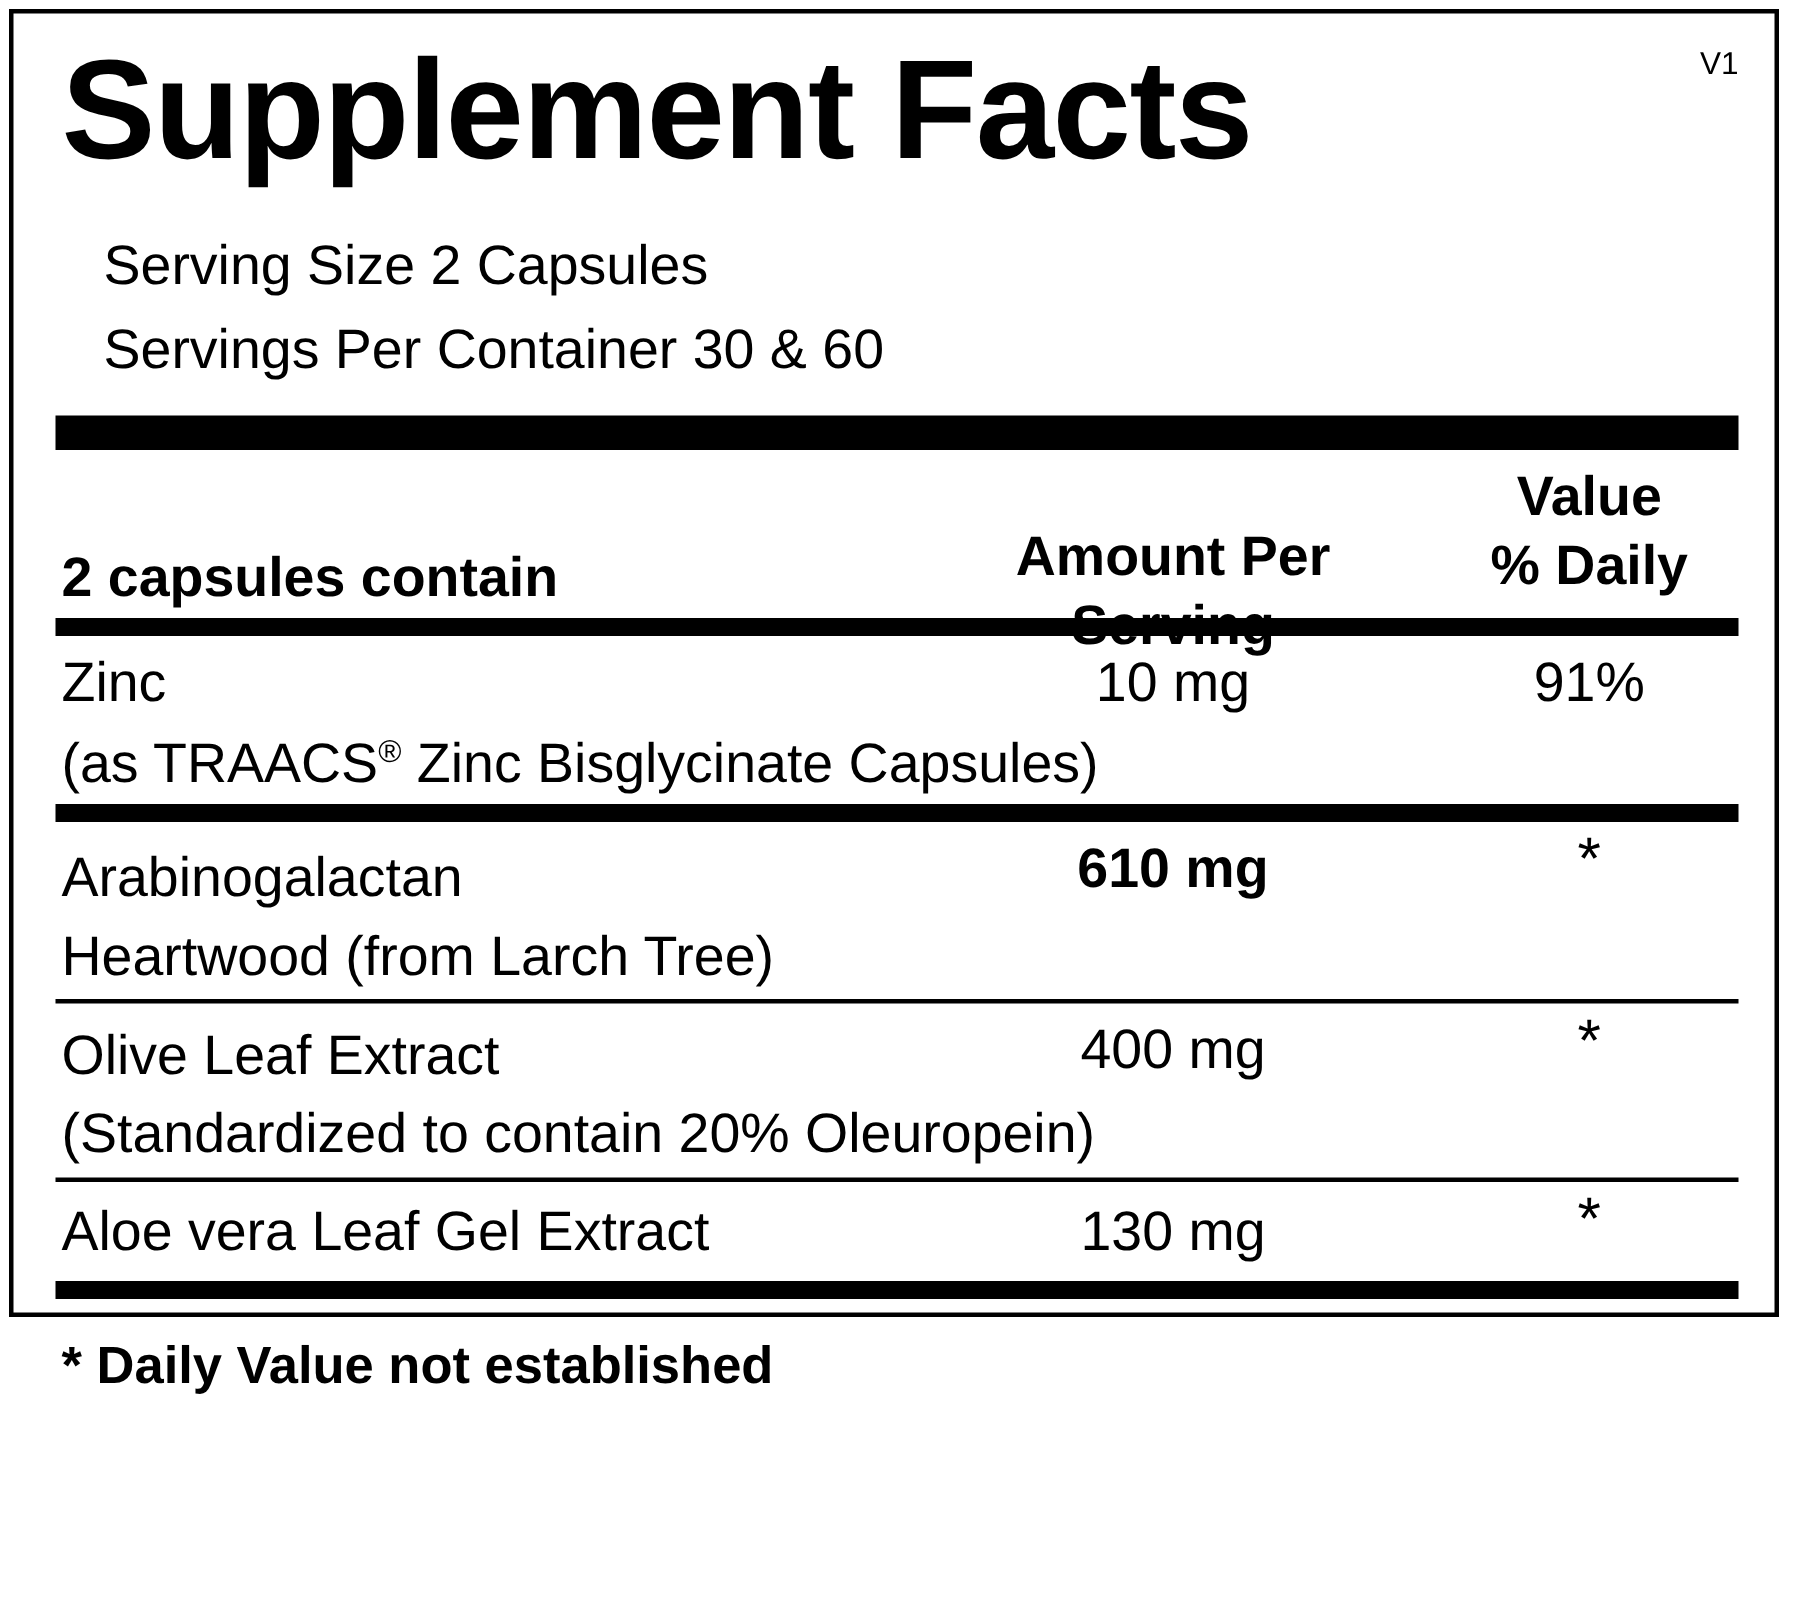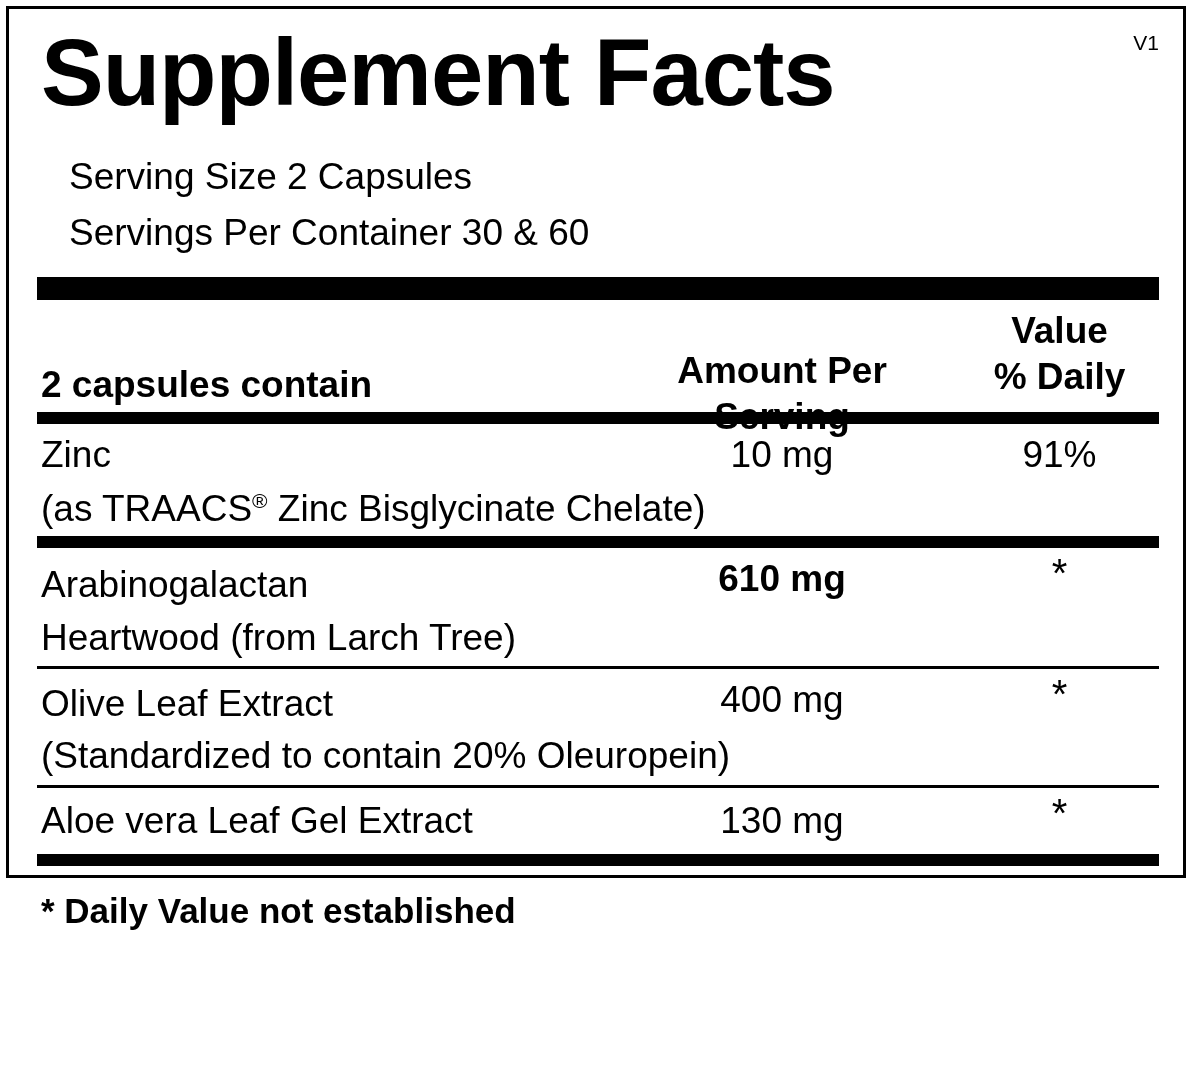--- a/index.html
+++ b/index.html
@@ -220,21 +220,21 @@
       <div class="hdr-dv">
         <div>Value</div>
         <div>% Daily</div>
       </div>
     </div>
 
     <div class="bar-med"></div>
 
     <div class="row" id="row-zinc">
       <div class="name">Zinc</div>
-      <div class="name2"><span>(as TRAACS</span><sup class="reg">®</sup><span> Zinc Bisglycinate Chelate)</span></div>
+      <div class="name2"><span>(as TRAACS</span><sup class="reg">®</sup><span> Zinc Bisglycinate Capsules)</span></div>
       <div class="amount">10 mg</div>
       <div class="dv">91%</div>
     </div>
 
     <div class="bar-med"></div>
 
     <div class="row" id="row-arab">
       <div class="name">Arabinogalactan</div>
       <div class="name2">Heartwood (from Larch Tree)</div>
       <div class="amount">610 mg</div>

